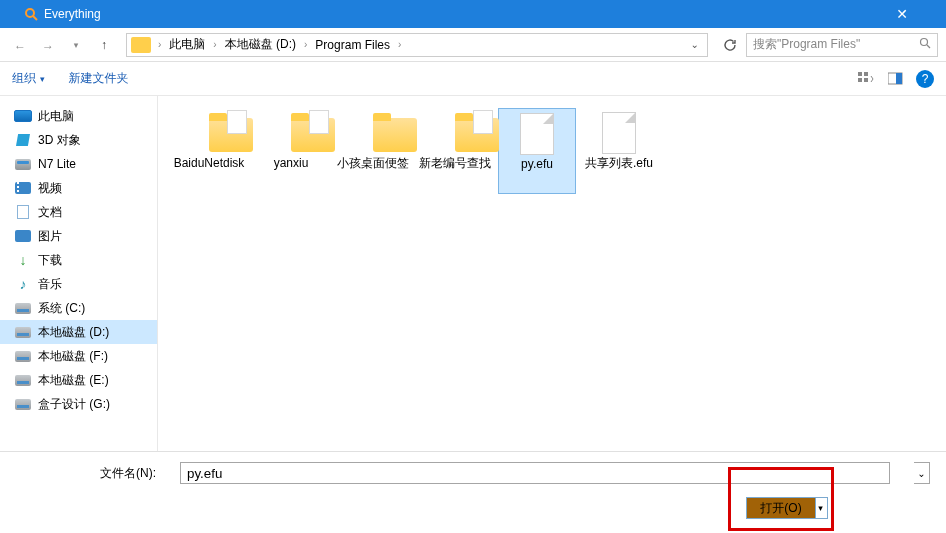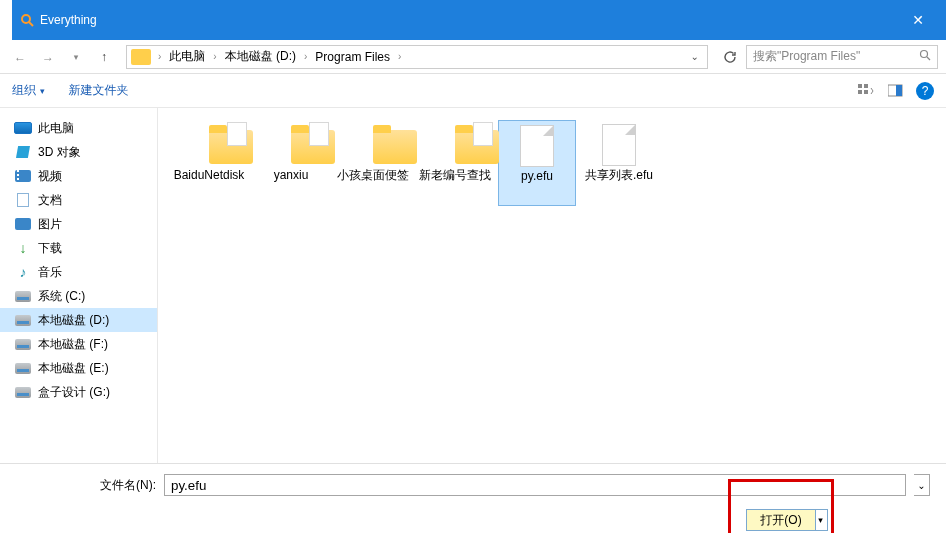--- a/index.html
+++ b/index.html
@@ -1,18 +1,18 @@
 <!DOCTYPE html>
 <html><head>
 <meta charset="utf-8">
 <style>
   * { box-sizing: border-box; margin: 0; padding: 0; }
   body { font-family: "Segoe UI", "Microsoft YaHei", sans-serif; font-size: 12px; background: #fff; width: 946px; height: 533px; overflow: hidden; position: relative; }
   
-  .titlebar { height: 40px; background: #1e7fdc; color: #fff; display: flex; align-items: center; padding: 0 8px; margin-left: 12px; }
+  .titlebar { height: 28px; background: #1e7fdc; color: #fff; display: flex; align-items: center; padding: 0 24px; }
   .titlebar .app-icon { width: 14px; height: 14px; margin-right: 6px; display: flex; align-items: center; justify-content: center; }
   .titlebar .title { flex: 1; font-size: 12px; }
   .titlebar .close { width: 40px; text-align: center; font-size: 14px; cursor: pointer; }
   
   .navbar { height: 34px; display: flex; align-items: center; padding: 0 8px; border-bottom: 1px solid #e0e0e0; gap: 4px; }
   .nav-btn { width: 24px; height: 24px; display: flex; align-items: center; justify-content: center; color: #888; cursor: pointer; }
   .nav-btn.enabled { color: #333; }
   .addressbar { flex: 1; display: flex; align-items: center; height: 24px; border: 1px solid #ccc; padding: 0 4px; margin: 0 6px; gap: 2px; }
   .addressbar .folder-mini { width: 20px; height: 16px; background: #ffcf4b; border-radius: 2px; margin-right: 2px; }
   .addressbar .sep { color: #888; padding: 0 3px; font-size: 10px; }
@@ -55,26 +55,26 @@
   .file-item.selected { background: #cce8ff; border: 1px solid #7bb5e6; }
   .file-item .ficon { width: 46px; height: 40px; margin-bottom: 4px; position: relative; }
   .folder-icon { width: 44px; height: 34px; background: linear-gradient(#ffe199,#ffcf4b); border-radius: 3px; position: absolute; bottom: 0; }
   .folder-icon::before { content:""; position:absolute; top:-5px; left:0; width:18px; height:8px; background:#ffcf4b; border-radius:2px 2px 0 0; }
   .folder-icon.has-paper::after { content:""; position:absolute; right:6px; top:-8px; width:18px; height:22px; background:#fff; border:1px solid #d8d8d8; }
   .file-icon { width: 34px; height: 42px; background:#fff; border:1px solid #d0d0d0; position:absolute; left:6px; top:0; }
   .file-icon::after { content:""; position:absolute; right:0; top:0; width:10px; height:10px; background:linear-gradient(135deg,#fff 48%, #d0d0d0 52%); }
   .file-item .flabel { font-size: 12px; line-height: 14px; word-break: break-all; }
   
   .bottombar { border-top: 1px solid #e0e0e0; padding: 10px 16px 10px 100px; display:flex; flex-direction:column; gap:10px; position:relative; height:82px; }
-  .row { display: flex; align-items: center; gap: 8px; }
+  .row { display: flex; align-items: center; gap: 24px; }
   .fn-label { text-align:right; white-space:nowrap; }
   .fn-input { flex:1; height:22px; border:1px solid #a6a6a6; padding:0 6px; }
   .fn-dd { width:16px; height:22px; border:1px solid #a6a6a6; border-left:none; display:flex; align-items:center; justify-content:center; font-size:10px; }
   .redbox { position:absolute; right:112px; bottom:2px; width:106px; height:64px; border:3px solid #d80000; }
-  .open-btn { position:absolute; right:130px; bottom:14px; width:70px; height:22px; border:1px solid #7aa8cf; background:#fef9c3; display:flex; align-items:center; justify-content:center; font-size:12px; }
+  .open-btn { position:absolute; right:130px; bottom:14px; width:70px; height:22px; border:1px solid #7aa8cf; background:#a16207; display:flex; align-items:center; justify-content:center; font-size:12px; }
   .open-dd { position:absolute; right:118px; bottom:14px; width:14px; height:22px; border:1px solid #7aa8cf; border-left:none; display:flex; align-items:center; justify-content:center; font-size:9px; }
 </style>
 </head>
 <body>
 
 <div class="titlebar">
   <span class="app-icon">
     <svg width="14" height="14" viewBox="0 0 14 14">
         <circle cx="6" cy="6" r="4" fill="none" stroke="#ff9b2a" stroke-width="2"></circle>
         <line x1="9" y1="9" x2="13" y2="13" stroke="#ff9b2a" stroke-width="2"></line>
@@ -152,20 +152,26 @@
     </div>
     <div id="sidebar-items">
         <div class="tree-item sub">
           <span class="ticon">
             <span class="ic-3d"></span>
           </span>
           <span class="lbl">3D 对象</span>
         </div>
         <div class="tree-item sub">
           <span class="ticon">
+            <span class="ic-disk"></span>
+          </span>
+          <span class="lbl">N7 Lite</span>
+        </div>
+        <div class="tree-item sub">
+          <span class="ticon">
             <span class="ic-video"></span>
           </span>
           <span class="lbl">视频</span>
         </div>
         <div class="tree-item sub">
           <span class="ticon">
             <span class="ic-doc"></span>
           </span>
           <span class="lbl">文档</span>
         </div>

